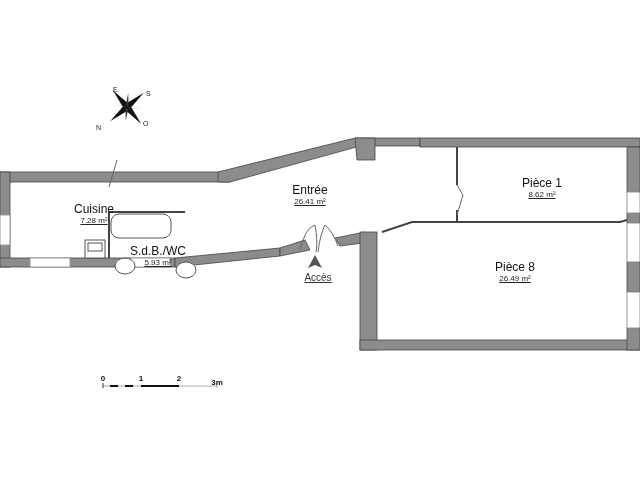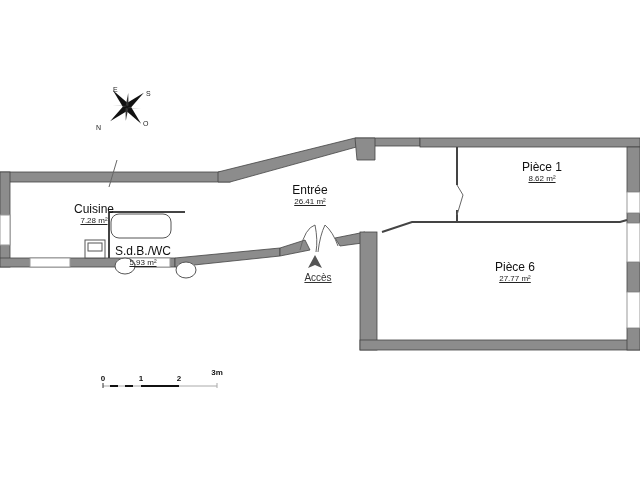--- a/index.html
+++ b/index.html
@@ -109,34 +109,34 @@
     <line x1="110" y1="386" x2="118" y2="386" stroke-width="2" stroke="#111"></line>
     <line x1="125" y1="386" x2="133" y2="386" stroke-width="2" stroke="#111"></line>
     <line x1="141" y1="386" x2="179" y2="386" stroke-width="2" stroke="#111"></line>
   </g>
 </svg>
 
 <div class="lbl" style="left:62px; top:202px;margin-left:32px;">
   <div class="name">Cuisine</div>
   <div class="area">7.28 m²</div>
 </div>
-<div class="lbl" style="left:143px; top:244px;">
+<div class="lbl" style="left:158px; top:244px;">
   <div class="name">S.d.B./WC</div>
   <div class="area">5.93 m²</div>
 </div>
 <div class="lbl" style="left:310px; top:183px;">
   <div class="name">Entrée</div>
   <div class="area">26.41 m²</div>
 </div>
-<div class="lbl" style="left:542px; top:160px;">
+<div class="lbl" style="left:542px; top:176px;">
   <div class="name">Pièce 1</div>
   <div class="area">8.62 m²</div>
 </div>
 <div class="lbl" style="left:515px; top:260px;">
-  <div class="name">Pièce 6</div>
-  <div class="area">27.77 m²</div>
+  <div class="name">Pièce 8</div>
+  <div class="area">26.49 m²</div>
 </div>
 <div class="lbl acc" style="left:318px; top:272px;">Accès</div>
 
 <div class="sc" style="left:103px; top:374px;">0</div>
 <div class="sc" style="left:141px; top:374px;">1</div>
 <div class="sc" style="left:179px; top:374px;">2</div>
-<div class="sc" style="left:217px; top:368px;">3m</div>
+<div class="sc" style="left:217px; top:378px;">3m</div>
 
 </body></html>

